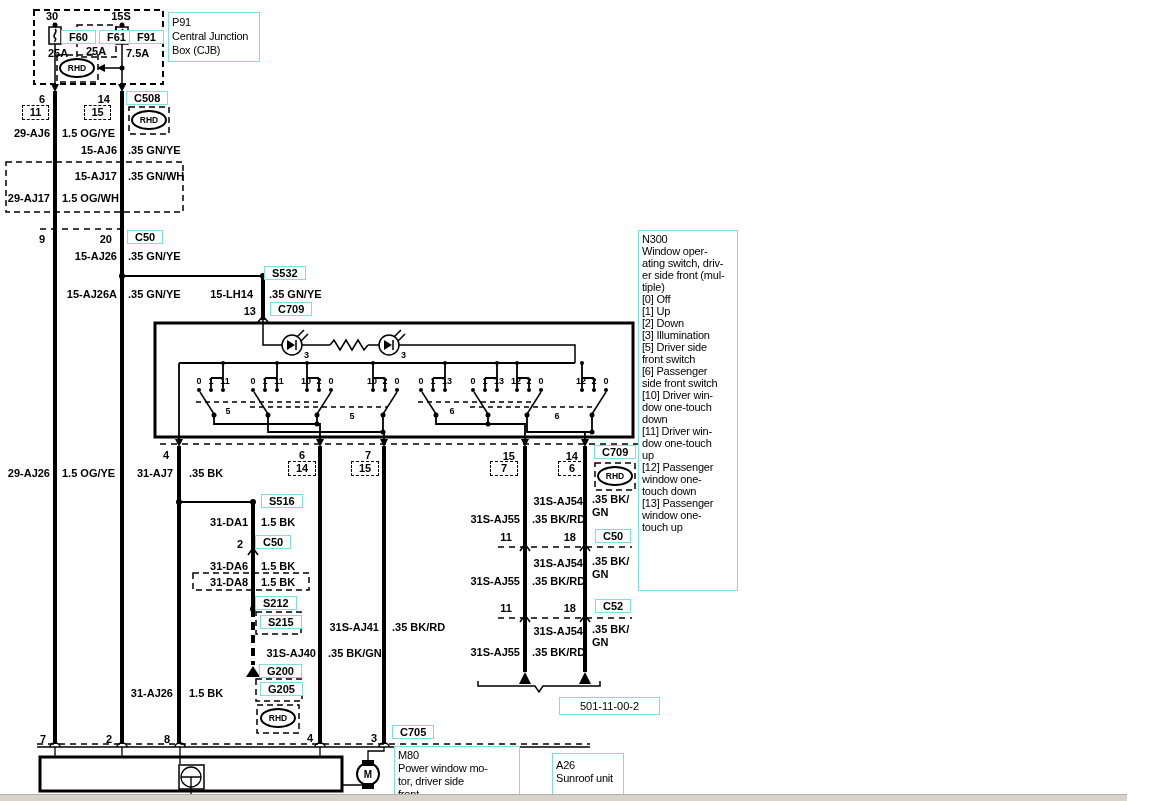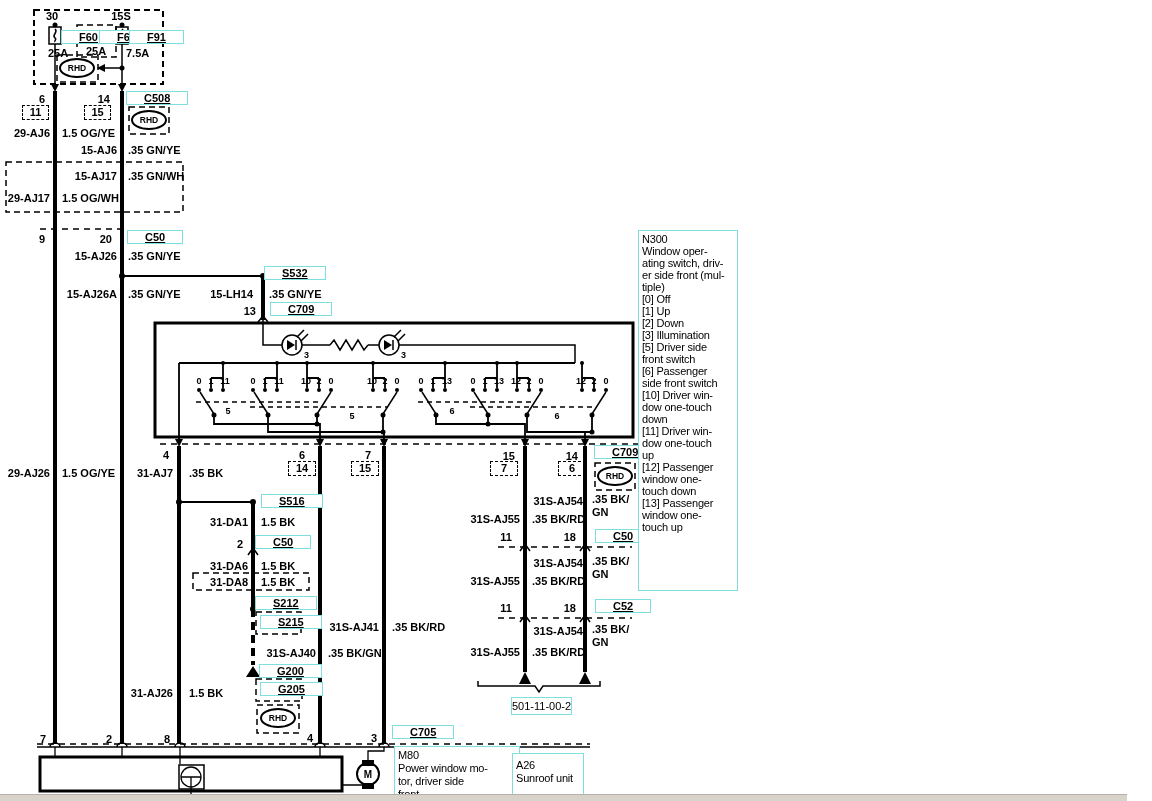--- a/index.html
+++ b/index.html
@@ -4,24 +4,24 @@
 <style>
   html,body{margin:0;padding:0;background:#fff;}
   #stage{position:relative;width:1127px;height:801px;background:#fff;overflow:hidden;
          font-family:"Liberation Sans",sans-serif;}
   svg text{font-family:"Liberation Sans",sans-serif;fill:#000;}
   .st{font-size:11px;font-weight:bold;}
   .sw{font-size:9px;font-weight:bold;}
   .rh{font-size:8.5px;font-weight:bold;}
   .mm{font-size:10px;font-weight:bold;}
   .lbl{position:absolute;background:#fff;border:1px solid #7fdfdf;color:#000;
-       font:bold 11px "Liberation Sans",sans-serif;line-height:12px;padding:0 17px;
-       text-decoration:underline;white-space:nowrap;}
+       font:bold 11px "Liberation Sans",sans-serif;line-height:12px;padding:0 7px;
+       white-space:nowrap;}
   .refbox{position:absolute;background:#fff;border:1px solid #7fdfdf;color:#000;
-       font:11px "Liberation Sans",sans-serif;line-height:16px;padding:0 0;white-space:nowrap;}
+       font:11px "Liberation Sans",sans-serif;line-height:16px;padding:0 20px;white-space:nowrap;margin-left:48px;}
   .dbox{position:absolute;background:#fff;border:1px solid #7fdfdf;color:#000;
        font:11px "Liberation Sans",sans-serif;white-space:pre-line;padding:2px 3px;
        letter-spacing:-0.2px;overflow:hidden;}
   .dpin{position:absolute;border:1px dashed #000;color:#000;text-align:center;
        font:bold 11px "Liberation Sans",sans-serif;line-height:13px;}
   #n300box{line-height:12px;}
   #m80box{line-height:13px;}
   #a26box{line-height:13px;padding-top:5px;}
   #p91box{line-height:14px;}
   #graybar{position:absolute;left:0;top:794px;width:1152px;height:7px;
@@ -321,20 +321,23 @@
 
 
 <div class="dpin" style="left:22px;top:105px;width:25px;">11</div>
 <div class="dpin" style="left:84px;top:105px;width:25px;">15</div>
 <div class="dpin" style="left:288px;top:461px;width:26px;">14</div>
 <div class="dpin" style="left:351px;top:461px;width:26px;">15</div>
 <div class="dpin" style="left:490px;top:461px;width:26px;">7</div>
 <div class="dpin" style="left:558px;top:461px;width:26px;">6</div>
 
 
+<div class="dbox" id="p91box" style="left:168px;top:12px;width:84px;height:44px;">P91
+Central Junction
+Box (CJB)</div>
 <div class="dbox" id="n300box" style="left:638px;top:230px;width:92px;height:355px;">N300
 Window oper-
 ating switch, driv-
 er side front (mul-
 tiple)
 [0] Off
 [1] Up
 [2] Down
 [3] Illumination
 [5] Driver side
@@ -350,18 +353,18 @@
 [12] Passenger
 window one-
 touch down
 [13] Passenger
 window one-
 touch up</div>
 <div class="dbox" id="m80box" style="left:394px;top:746px;width:118px;height:58px;">M80
 Power window mo-
 tor, driver side
 front</div>
-<div class="dbox" id="a26box" style="left:512px;top:753px;width:64px;height:37px;">A26
+<div class="dbox" id="a26box" style="left:552px;top:753px;width:64px;height:37px;">A26
 Sunroof unit</div>
 
 <div id="graybar"></div>
 
 </div>
 
 </body></html>

